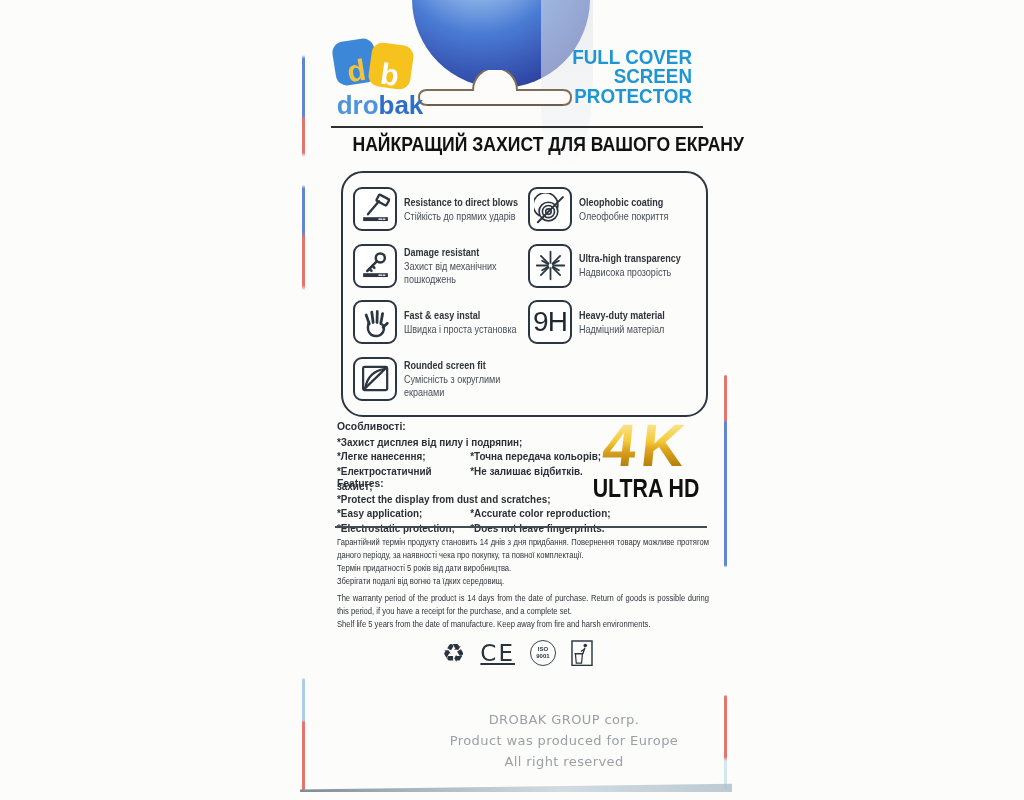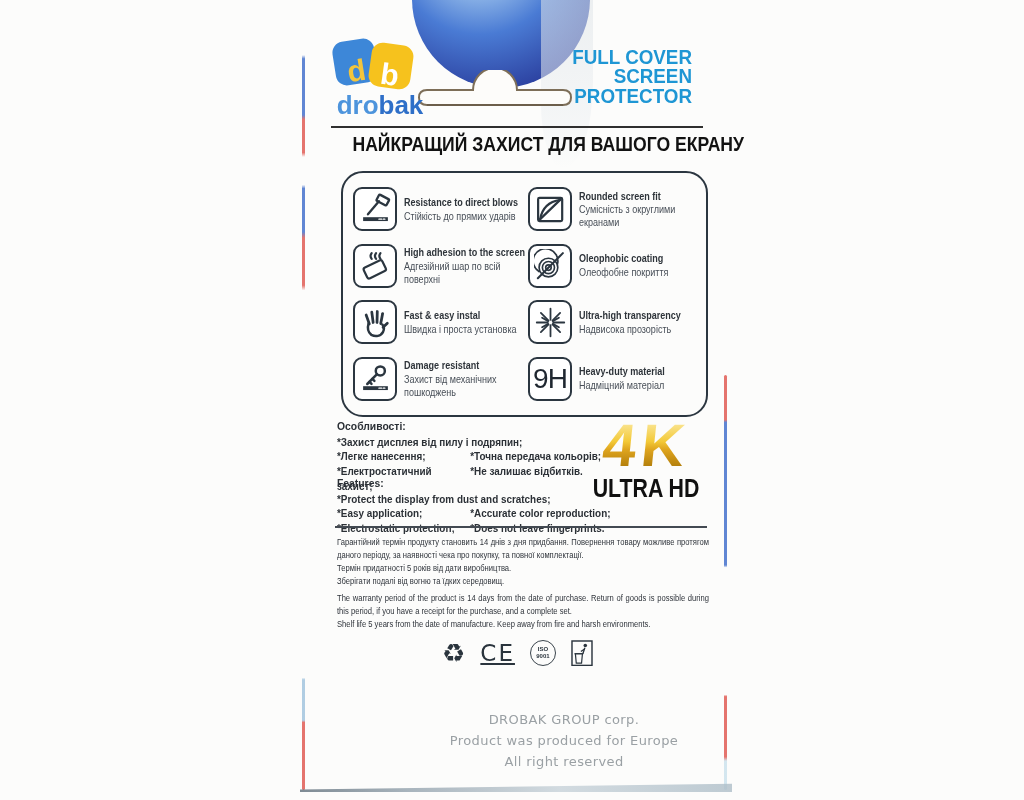--- a/index.html
+++ b/index.html
@@ -123,58 +123,47 @@
           <svg viewBox="0 0 24 24" fill="none" stroke="#2b3640" stroke-width="1.7" stroke-linecap="round">
             <line x1="6.5" y1="15.5" x2="14.5" y2="6"></line>
             <rect x="13.2" y="2.6" width="8.2" height="5" rx="0.8" transform="rotate(28 17.3 5.1)"></rect>
             <rect x="3" y="17.6" width="18" height="2.8" fill="#2b3640" stroke="none"></rect>
             <line x1="14.5" y1="19" x2="18.8" y2="19" stroke="#fff" stroke-width="1" stroke-dasharray="2 1.2"></line>
           </svg>
         </span>
         <span class="ftext"><span class="en">Resistance to direct blows</span><span class="uk" style="display:block">Стійкість до прямих ударів</span></span>
       </div>
 
-      <div class="fitem">
-        <span class="ficon">
-          <svg viewBox="0 0 24 24" fill="none" stroke="#2b3640" stroke-width="1.6" stroke-linecap="round">
-            <rect x="4" y="10.5" width="15" height="8.6" rx="1.6" transform="rotate(-26 11.5 14.8)"></rect>
-            <path d="M9.2,7.2 q-1.6,-2 0,-4.2"></path>
-            <path d="M12.4,7.2 q-1.6,-2 0,-4.2"></path>
-            <path d="M15.6,7.2 q-1.6,-2 0,-4.2"></path>
-          </svg>
-        </span>
-        <span class="ftext"><span class="en">High adhesion to the screen</span><span class="uk" style="display:block">Адгезійний шар по всій поверхні</span></span>
+
+      <div class="fitem">
+        <span class="ficon">
+          <svg viewBox="0 0 24 24" fill="none" stroke="#2b3640" stroke-width="1.8" stroke-linecap="round">
+            <circle cx="15.5" cy="6.5" r="3.3"></circle>
+            <line x1="13.1" y1="8.9" x2="6" y2="16"></line>
+            <line x1="7.6" y1="14.4" x2="9.1" y2="15.9"></line>
+            <line x1="9.7" y1="12.3" x2="11.2" y2="13.8"></line>
+            <rect x="3" y="17.6" width="18" height="2.8" fill="#2b3640" stroke="none"></rect>
+            <line x1="14.5" y1="19" x2="18.8" y2="19" stroke="#fff" stroke-width="1" stroke-dasharray="2 1.2"></line>
+          </svg>
+        </span>
+        <span class="ftext"><span class="en">Damage resistant</span><span class="uk" style="display:block">Захист від механічних пошкоджень</span></span>
       </div>
 
       <div class="fitem">
         <span class="ficon">
           <svg viewBox="0 0 24 24" fill="none" stroke="#2b3640" stroke-width="2" stroke-linecap="round">
             <path d="M7.5,13 L5.2,6.5"></path>
               <path d="M10.3,12 L9.3,4.5"></path>
               <path d="M13.1,12 L13.3,4"></path>
             <path d="M15.8,12.8 L17.2,5.5"></path>
               <path d="M17.5,15.5 L20.6,12.5"></path>
             <path d="M7,12.5 C6,16 6.5,19.2 9,21 C12,22.6 15.9,22 17.4,19 C18.4,17 18,14.6 17,13.5" stroke-width="1.8"></path>
           </svg>
         </span>
         <span class="ftext"><span class="en">Fast &amp; easy instal</span><span class="uk" style="display:block">Швидка і проста установка</span></span>
-      </div>
-
-      <div class="fitem">
-        <span class="ficon">
-          <svg viewBox="0 0 24 24" fill="none" stroke="#2b3640" stroke-width="1.8" stroke-linecap="round">
-            <circle cx="15.5" cy="6.5" r="3.3"></circle>
-            <line x1="13.1" y1="8.9" x2="6" y2="16"></line>
-            <line x1="7.6" y1="14.4" x2="9.1" y2="15.9"></line>
-            <line x1="9.7" y1="12.3" x2="11.2" y2="13.8"></line>
-            <rect x="3" y="17.6" width="18" height="2.8" fill="#2b3640" stroke="none"></rect>
-            <line x1="14.5" y1="19" x2="18.8" y2="19" stroke="#fff" stroke-width="1" stroke-dasharray="2 1.2"></line>
-          </svg>
-        </span>
-        <span class="ftext"><span class="en">Damage resistant</span><span class="uk" style="display:block">Захист від механічних пошкоджень</span></span>
       </div>
 
       <div class="fitem">
         <span class="ficon">
           <svg viewBox="0 0 24 24" fill="none" stroke="#2b3640" stroke-width="1.6" stroke-linecap="round">
             <rect x="3" y="3.5" width="17.5" height="17" rx="1"></rect>
             <line x1="4.5" y1="19" x2="19" y2="5"></line>
             <path d="M4.5,19 C6,10.5 11,6.2 19,5"></path>
           </svg>
         </span>

